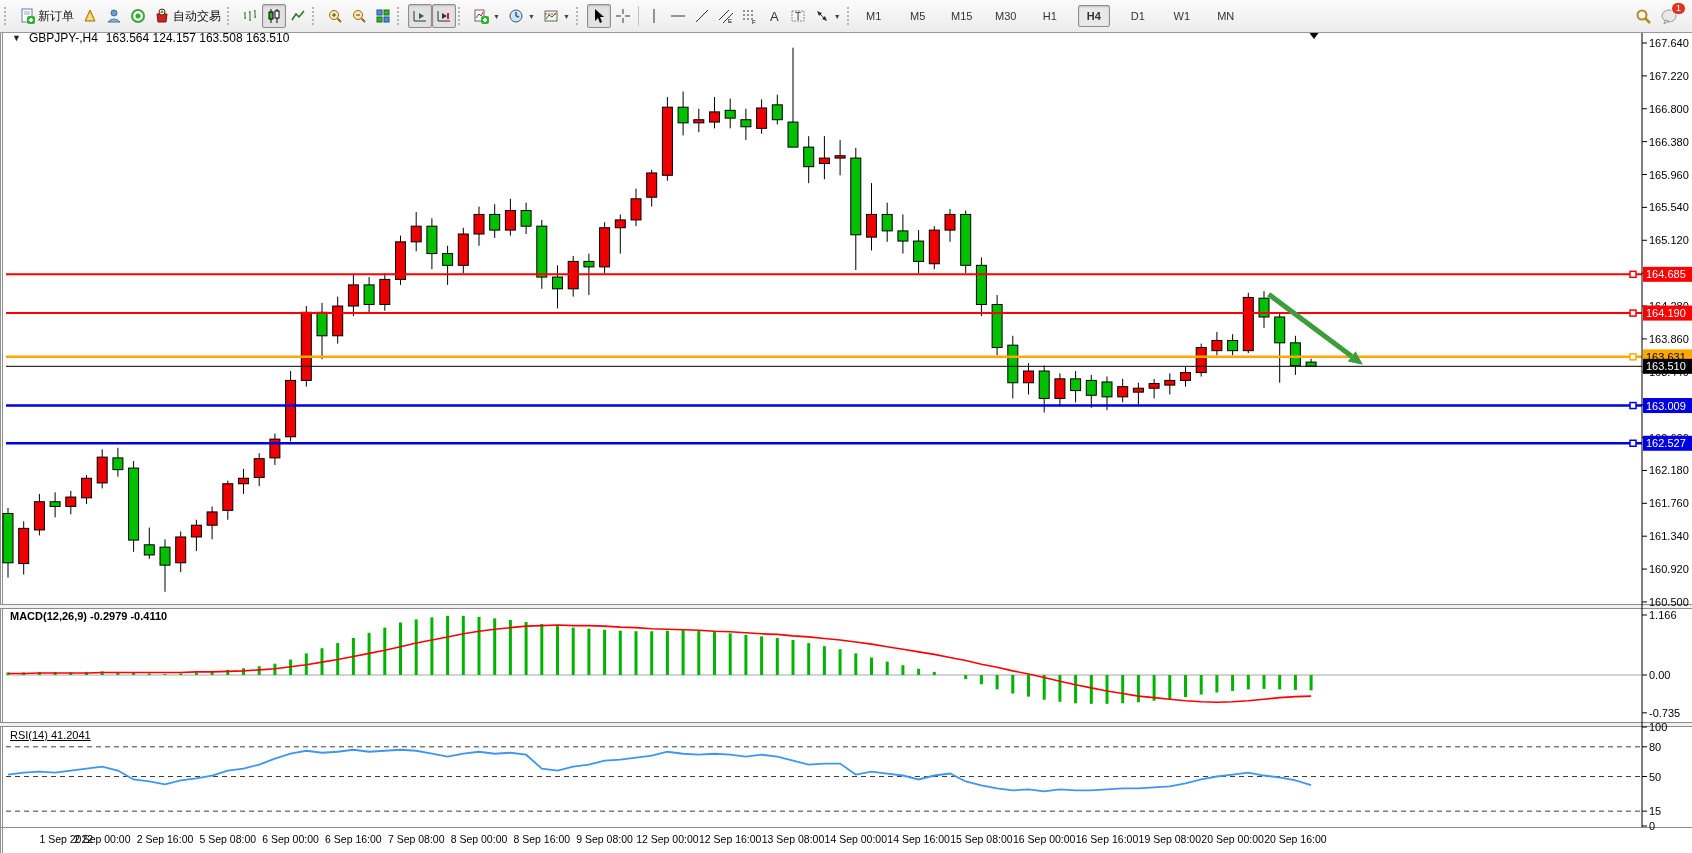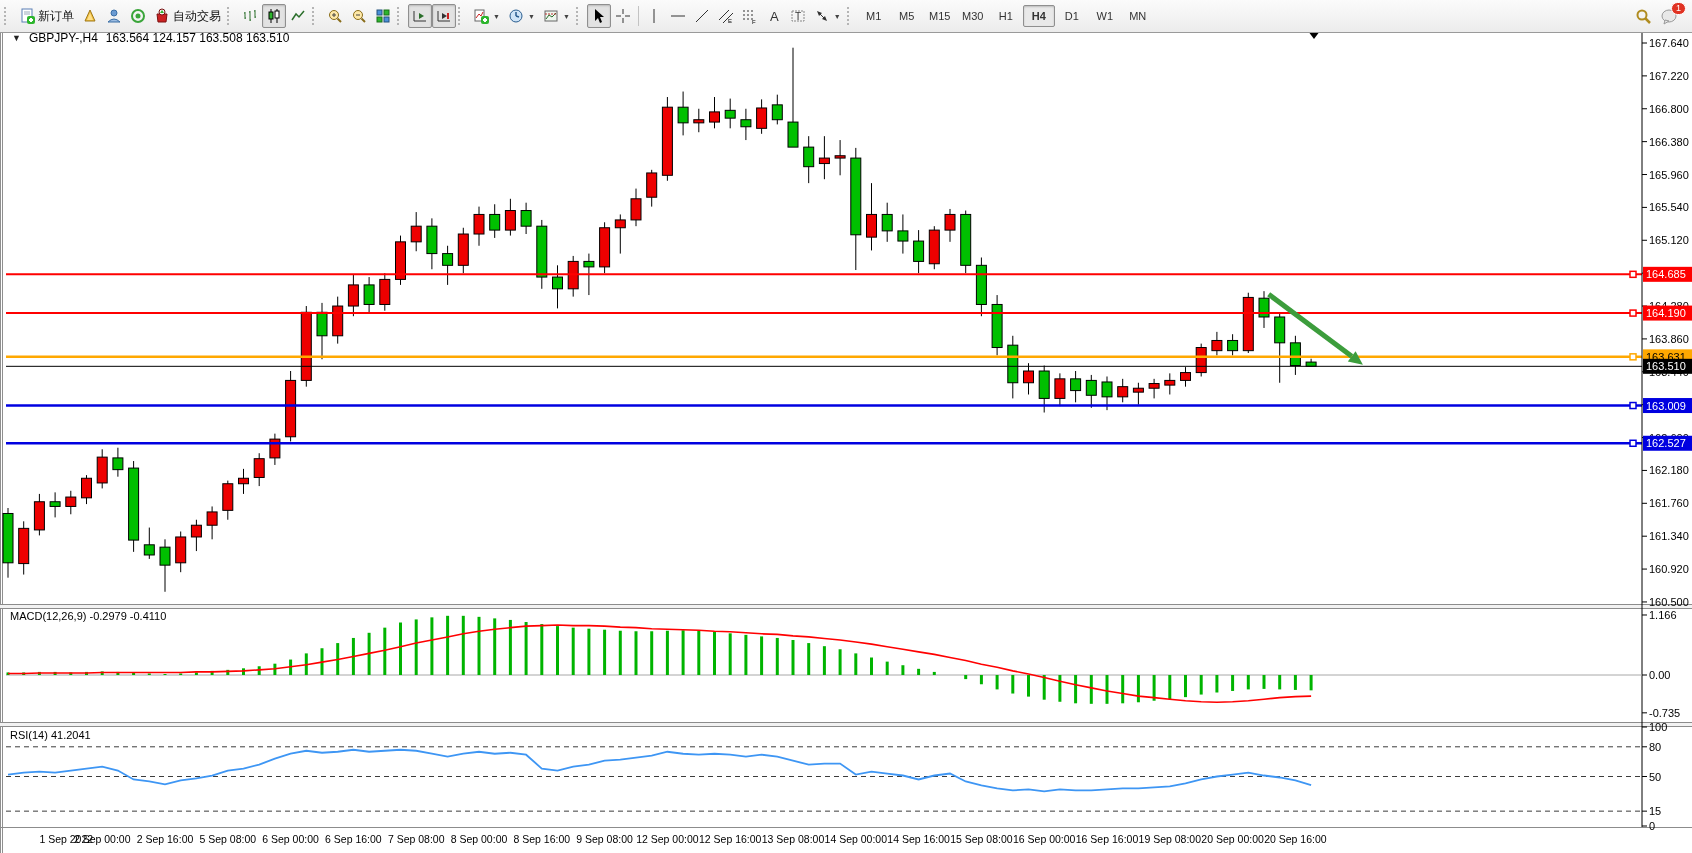--- a/index.html
+++ b/index.html
@@ -223,21 +223,21 @@
   <div class="tbtn">
     <svg width="16" height="16">
       <polygon points="3,3 8,5 5,8" fill="#333"></polygon>
         <polygon points="13,13 8,11 11,8" fill="#333"></polygon>
       <line x1="5" y1="5" x2="11" y2="11" stroke="#333"></line>
     </svg>
     <span class="caret">▼</span>
   </div>
 
   <div class="grip"></div>
-  <div id="tfbar" style="display:flex;align-items:flex-end;gap:1px;">
+  <div id="tfbar" style="display:flex;align-items:flex-end;gap:12px;">
       <div class="tfbtn">M1</div>
       <div class="tfbtn">M5</div>
       <div class="tfbtn">M15</div>
       <div class="tfbtn">M30</div>
       <div class="tfbtn">H1</div>
       <div class="tfbtn pressed">H4</div>
       <div class="tfbtn">D1</div>
       <div class="tfbtn">W1</div>
       <div class="tfbtn">MN</div>
     </div>
@@ -625,14 +625,14 @@
     <text x="1169.8" y="843" font-size="10.5" font-family="Liberation Sans, DejaVu Sans, sans-serif" fill="#000" text-anchor="middle">19 Sep 08:00</text>
     <text x="1232.6" y="843" font-size="10.5" font-family="Liberation Sans, DejaVu Sans, sans-serif" fill="#000" text-anchor="middle">20 Sep 00:00</text>
     <text x="1295.3999999999999" y="843" font-size="10.5" font-family="Liberation Sans, DejaVu Sans, sans-serif" fill="#000" text-anchor="middle">20 Sep 16:00</text>
   </svg>
 
 <div class="hdr">
   <span class="tri">▼</span>
   <span>GBPJPY-,H4</span>
   <span>163.564 124.157 163.508 163.510</span>
 </div>
-<div class="panlabel" style="top:610px;">MACD(12,26,9) -0.2979 -0.4110</div>
-<div class="panlabel" style="top:729px;">RSI(14) 41.2041</div>
+<div class="panlabel" style="top:610px;font-weight:bold;">MACD(12,26,9) -0.2979 -0.4110</div>
+<div class="panlabel" style="top:729px;text-decoration:underline;">RSI(14) 41.2041</div>
 
 </body></html>

